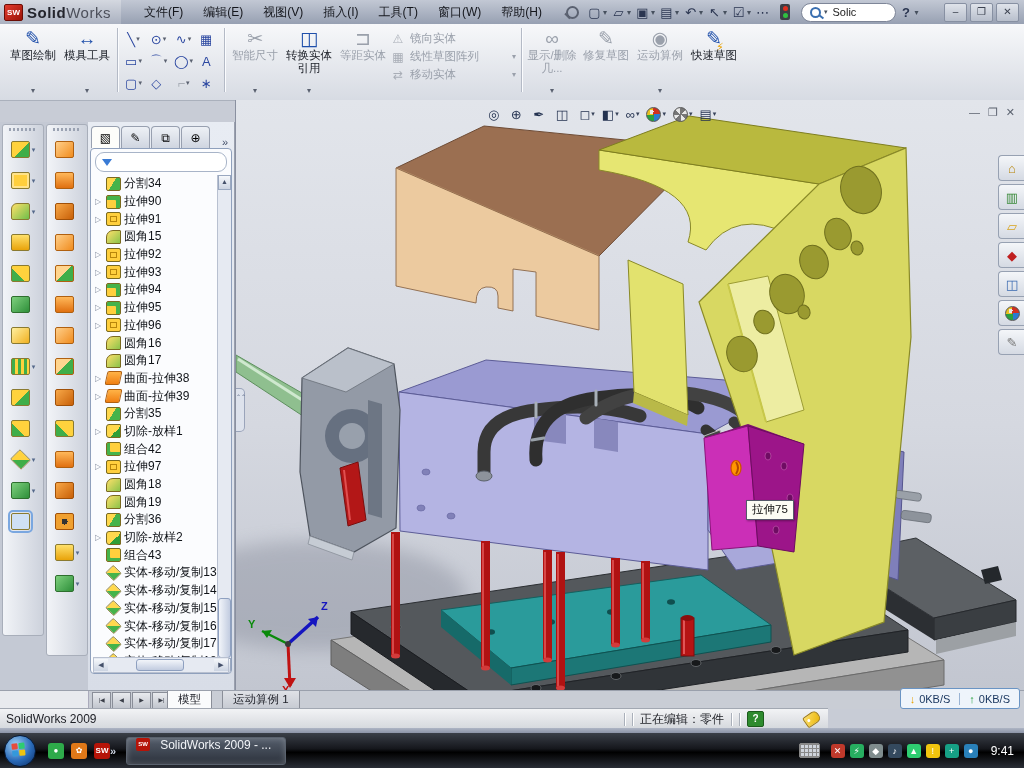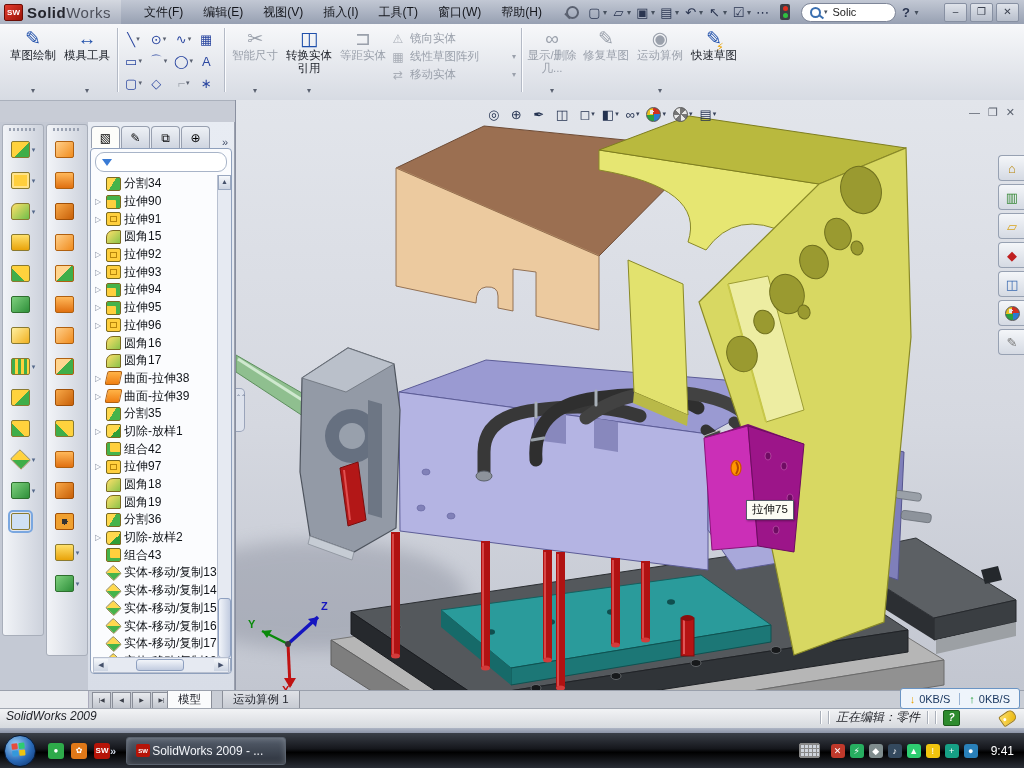--- a/index.html
+++ b/index.html
@@ -125,41 +125,41 @@
   .netwidget .cell+.cell{border-left:1px solid #9ab4d4;}
   .netdown{color:#e8a000;font-weight:bold;} .netup{color:#28a040;font-weight:bold;}
   
   .doctabs{position:absolute;left:0;top:690px;width:1024px;height:18px;background:#c9cdd5;border-top:1px solid #9aa0ac;}
   .dt-white{position:absolute;left:0;top:0;width:88px;height:18px;background:#e8eaee;border-right:1px solid #aab;}
   .navbtns{position:absolute;left:92px;top:1px;display:flex;gap:1px;}
   .navbtn{width:17px;height:15px;background:linear-gradient(#e8eaee,#c2c6ce);border:1px solid #8a8e98;font-size:6px;color:#3a3e48;text-align:center;line-height:15px;}
   .dtab{position:absolute;top:0;height:17px;font-size:11.5px;color:#22242c;background:linear-gradient(#dfe1e6,#c6cad2);border:1px solid #8a8e98;border-top:0;padding:1px 10px 0 10px;}
   .dtab.active{background:#fafbfc;}
   
-  .statusbar{position:absolute;left:0;top:708px;width:1024px;height:20px;background:linear-gradient(#f2f3f5,#d5d8dd);border-top:1px solid #a2a8b2;display:flex;align-items:flex-start;font-size:12px;color:#1c1e24;font-style:italic;}
+  .statusbar{position:absolute;left:0;top:708px;width:828px;height:20px;background:linear-gradient(#f2f3f5,#d5d8dd);border-top:1px solid #a2a8b2;display:flex;align-items:center;font-size:12px;color:#1c1e24;}
   .statusbar .lefttxt{margin-left:6px;}
   .statusbar .rgt{margin-left:auto;display:flex;align-items:center;gap:7px;margin-right:8px;}
   .sbar-sep{width:1px;height:13px;background:#aab0ba;box-shadow:1px 0 0 #fff;}
   .helpchip{width:15px;height:14px;background:#2e8b2e;border:1px solid #1c5c1c;color:#fff;font-size:10px;font-weight:bold;text-align:center;line-height:14px;border-radius:2px;}
   .tagchip{width:14px;height:10px;background:linear-gradient(135deg,#ffe06a,#e8b50a);border:1px solid #a07a10;border-radius:2px 5px 5px 2px;transform:rotate(-35deg);position:relative;}
   .tagchip:after{content:"";position:absolute;left:2px;top:3px;width:3px;height:3px;border-radius:50%;background:#fff;}
   .frame-bottom{position:absolute;left:0;top:728px;width:1024px;height:5px;background:linear-gradient(#aeb5c4,#8c94a8);}
   
   .taskbar{position:absolute;left:0;top:733px;width:1024px;height:35px;background:linear-gradient(#3a3f48 0%,#15171c 45%,#000 55%,#2a2e36 100%);display:flex;align-items:center;}
   .orb{width:30px;height:30px;border-radius:50%;margin-left:4px;background:radial-gradient(circle at 35% 30%,#9fd0f5,#2a6ab8 55%,#0a2a60);border:1px solid #061a38;position:relative;flex:none;}
   .flag{position:absolute;left:7px;top:7px;width:14px;height:14px;transform:rotate(-6deg);}
   .flag i{position:absolute;width:6px;height:6px;border-radius:1px;}
   .flag i:nth-child(1){left:0;top:0;background:#e74c3c;}
   .flag i:nth-child(2){left:7px;top:0;background:#2ecc71;}
   .flag i:nth-child(3){left:0;top:7px;background:#3498db;}
   .flag i:nth-child(4){left:7px;top:7px;background:#f1c40f;}
   .quick{display:flex;align-items:center;gap:7px;margin-left:12px;}
   .qlicon{width:16px;height:16px;border-radius:3px;display:flex;align-items:center;justify-content:center;font-size:8px;color:#fff;font-weight:bold;}
   .qlchev{color:#cfd6e4;font-size:11px;font-weight:bold;}
-  .taskbtn{display:flex;align-items:center;gap:2px;height:26px;margin-left:10px;padding:0 9px;min-width:140px;background:linear-gradient(#3c434e,#20242b);border:1px solid #5a626e;border-radius:3px;color:#f2f4f8;font-size:12px;}
+  .taskbtn{display:flex;gap:10px;height:26px;margin-left:10px;padding:0 9px;min-width:140px;background:linear-gradient(#3c434e,#20242b);border:1px solid #5a626e;border-radius:3px;color:#f2f4f8;font-size:12px;}
   .taskbtn.active{background:linear-gradient(#555e6c,#2b313b);box-shadow:inset 0 0 6px rgba(255,255,255,.25);}
   .tbicon{width:14px;height:13px;border-radius:2px;flex:none;display:flex;align-items:center;justify-content:center;font-size:6px;color:#fff;font-weight:bold;}
   .tray{margin-left:auto;display:flex;align-items:center;gap:5px;margin-right:10px;}
   .kbchip{width:19px;height:13px;background:#cfd4dc;border:1px solid #888;border-radius:2px;background-image:repeating-linear-gradient(90deg,#888 0 1px,transparent 1px 4px),repeating-linear-gradient(0deg,#888 0 1px,transparent 1px 4px);margin-right:6px;}
   .trayic{width:14px;height:14px;border-radius:3px;display:flex;align-items:center;justify-content:center;font-size:9px;color:#fff;}
   .clock{color:#fff;font-size:12px;margin-left:8px;}
 </style>
 </head>
 <body>
 

